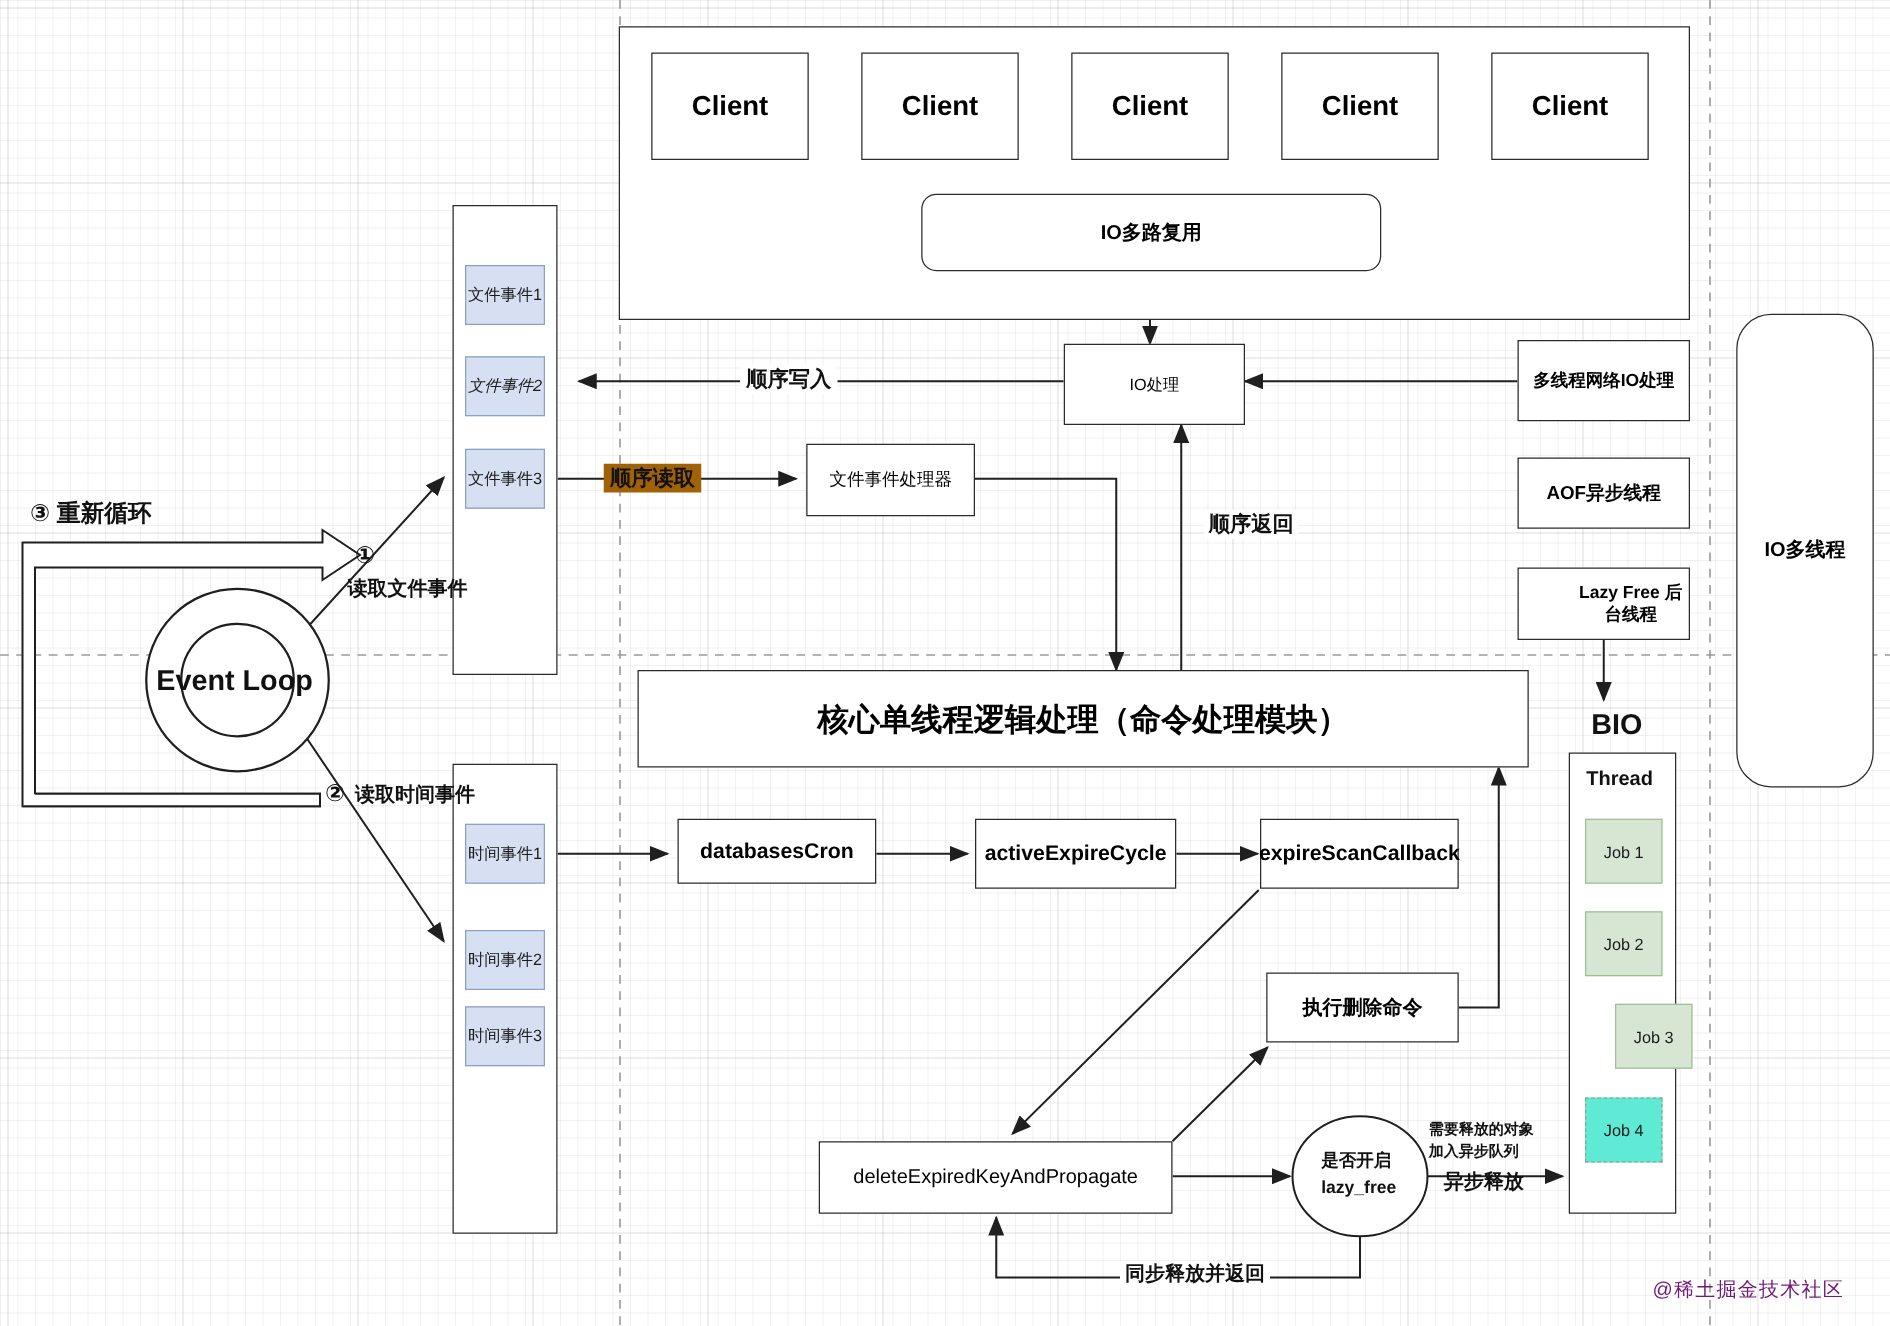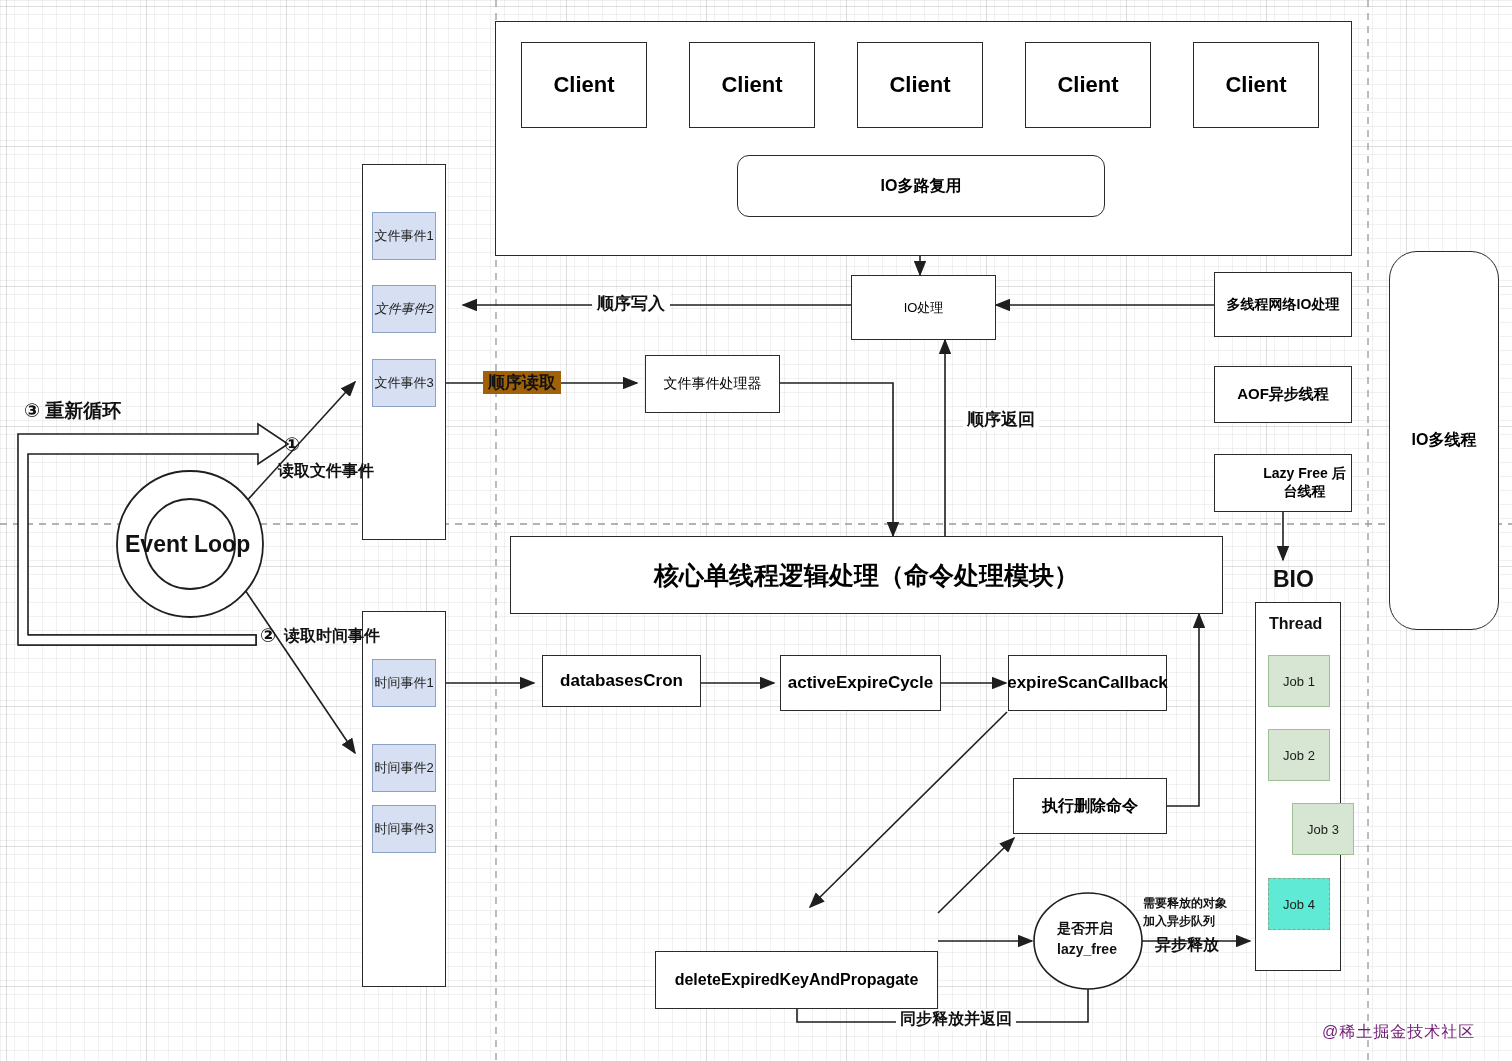--- a/index.html
+++ b/index.html
@@ -167,21 +167,21 @@
 </div>
 <div class="node box" style="left:780px;top:655px;width:161px;height:56px;font-size:17px;font-weight:bold;">
   <span>activeExpireCycle</span>
 </div>
 <div class="node box" style="left:1008px;top:655px;width:159px;height:56px;font-size:17px;font-weight:bold;">
   <span>expireScanCallback</span>
 </div>
 <div class="node box" style="left:1013px;top:778px;width:154px;height:56px;font-size:16px;font-weight:bold;">
   <span>执行删除命令</span>
 </div>
-<div class="node box" style="left:655px;top:913px;width:283px;height:58px;font-size:16px;font-weight:bold;margin-top:38px;">
+<div class="node box" style="left:655px;top:913px;width:283px;height:58px;font-size:16px;font-weight:normal;">
   <span>deleteExpiredKeyAndPropagate</span>
 </div>
 
 <div class="lbl" style="left:1057px;top:920px;font-size:14px;">是否开启</div>
 <div class="lbl" style="left:1057px;top:941px;font-size:14px;">lazy_free</div>
 
 <div class="node box" style="left:1214px;top:272px;width:138px;height:65px;font-size:14px;font-weight:bold;">
   <span>多线程网络IO处理</span>
 </div>
 <div class="node box" style="left:1214px;top:366px;width:138px;height:57px;font-size:15px;font-weight:bold;">

